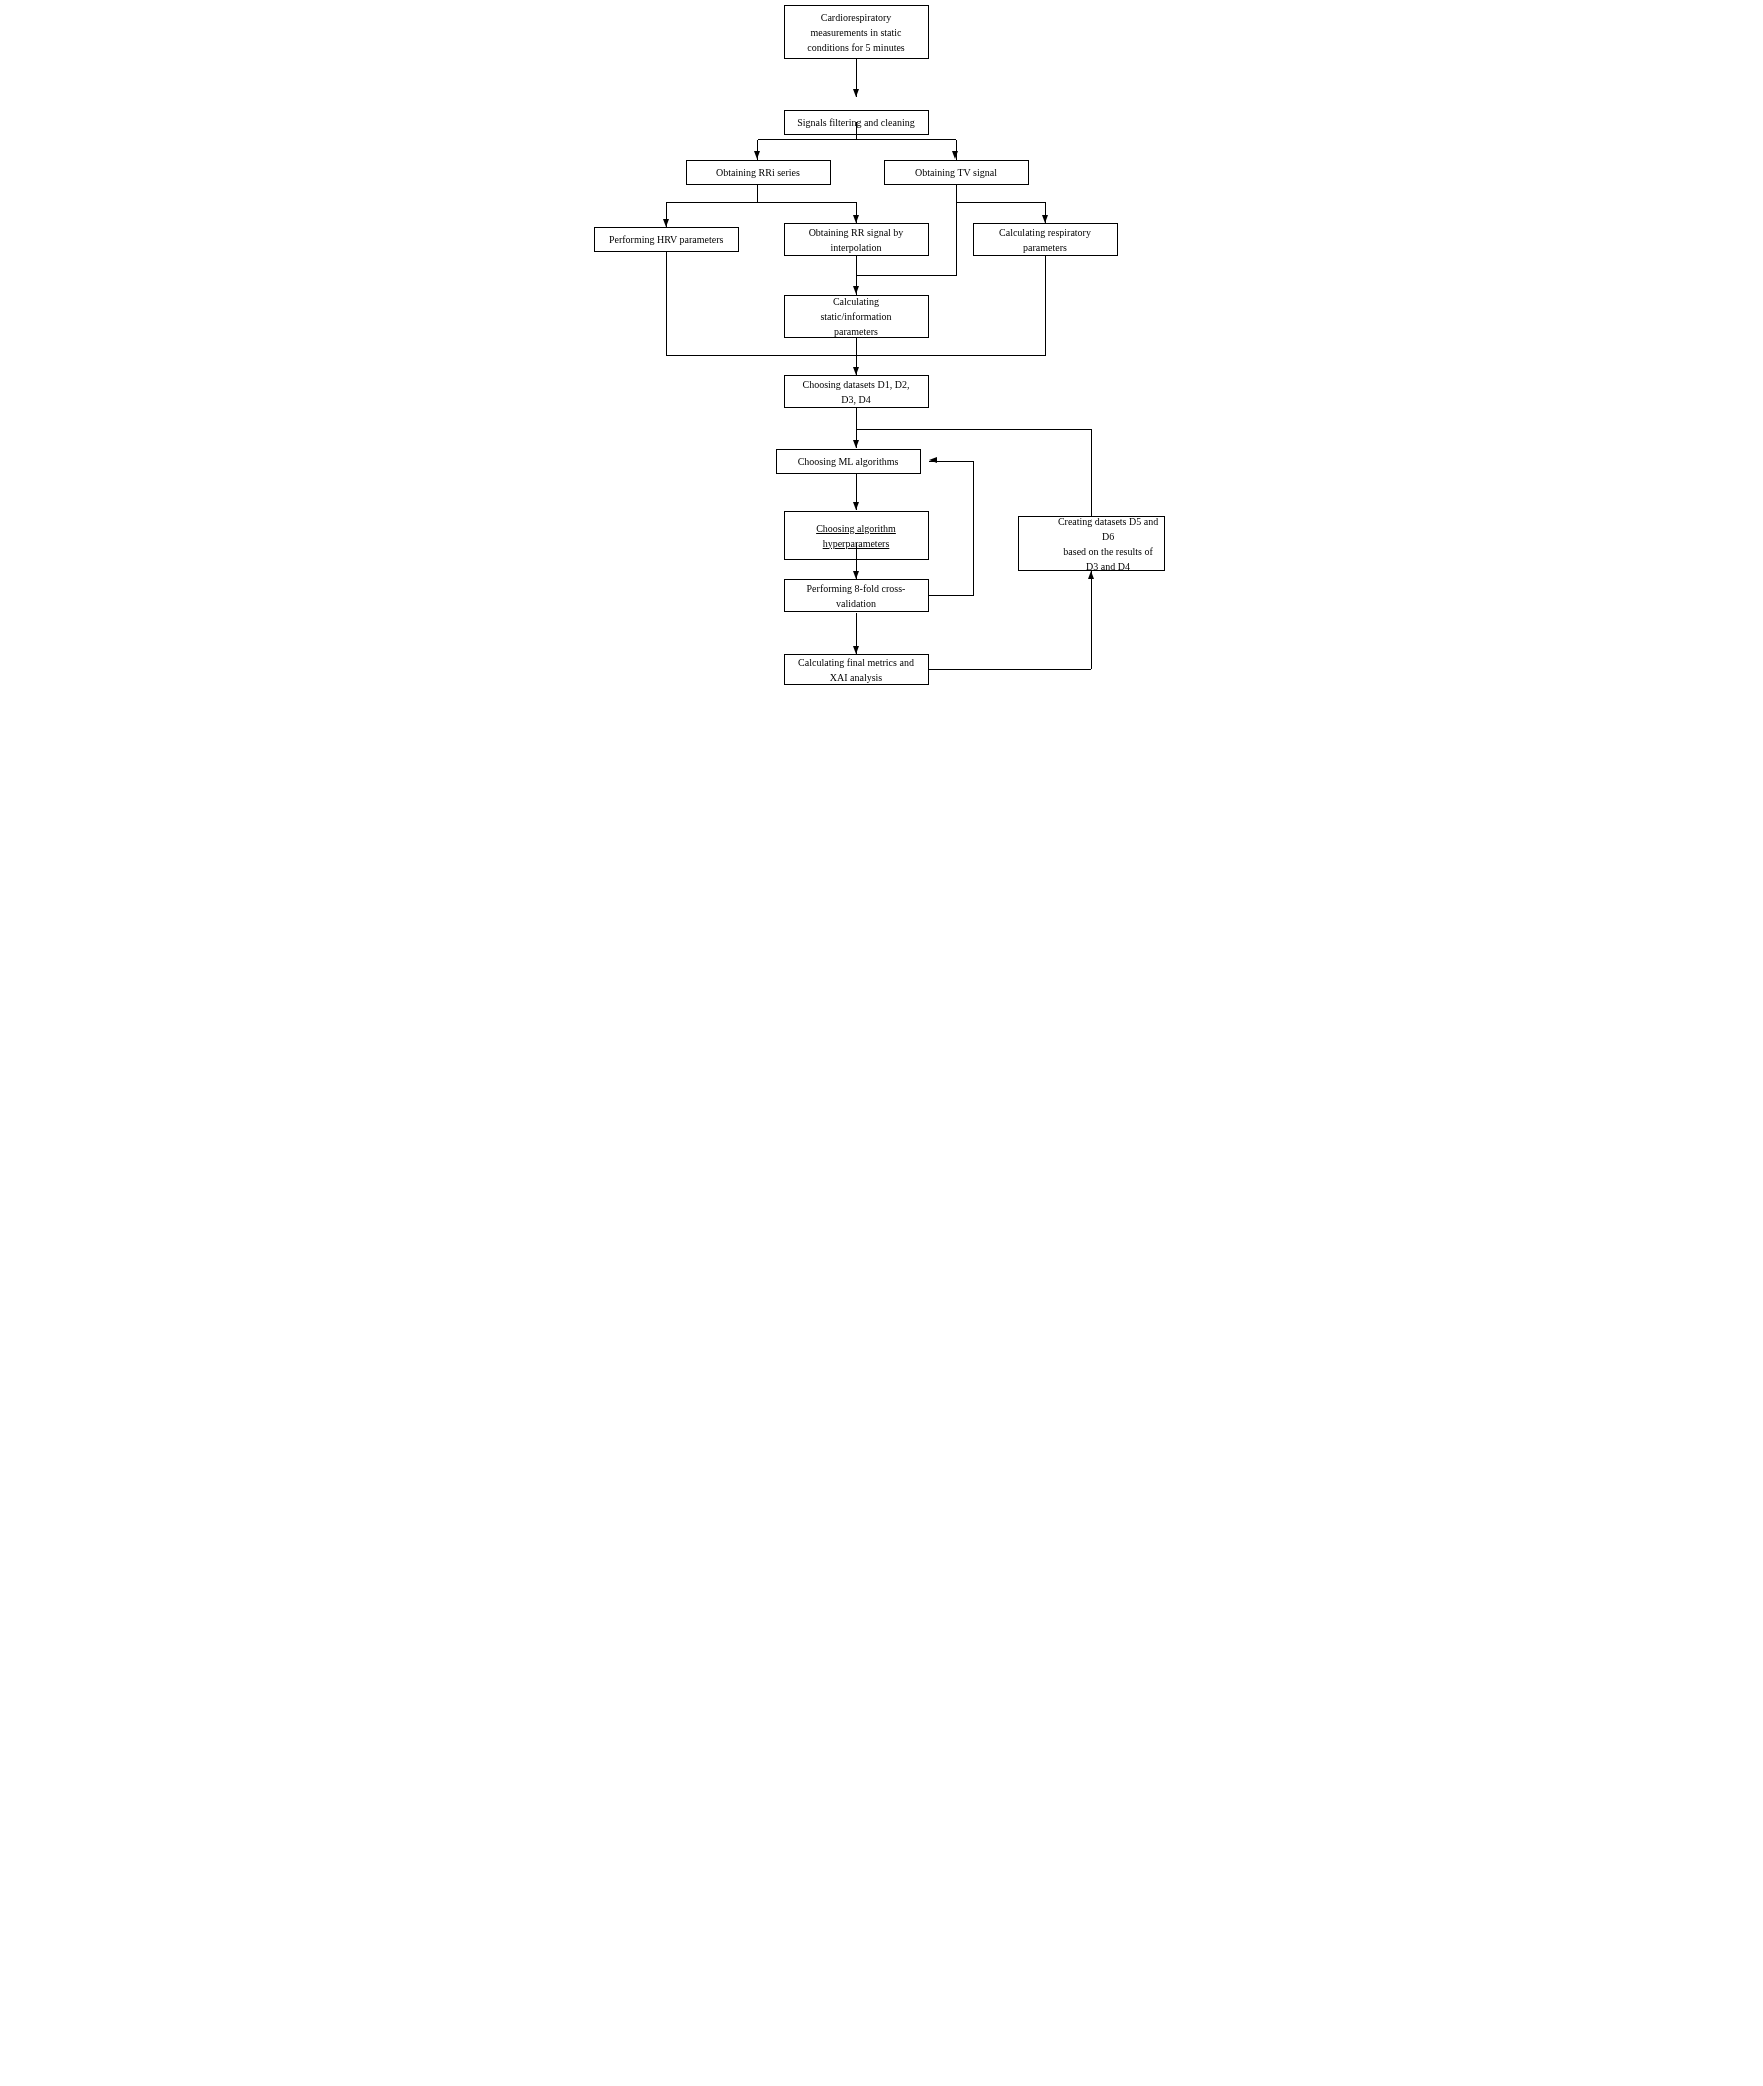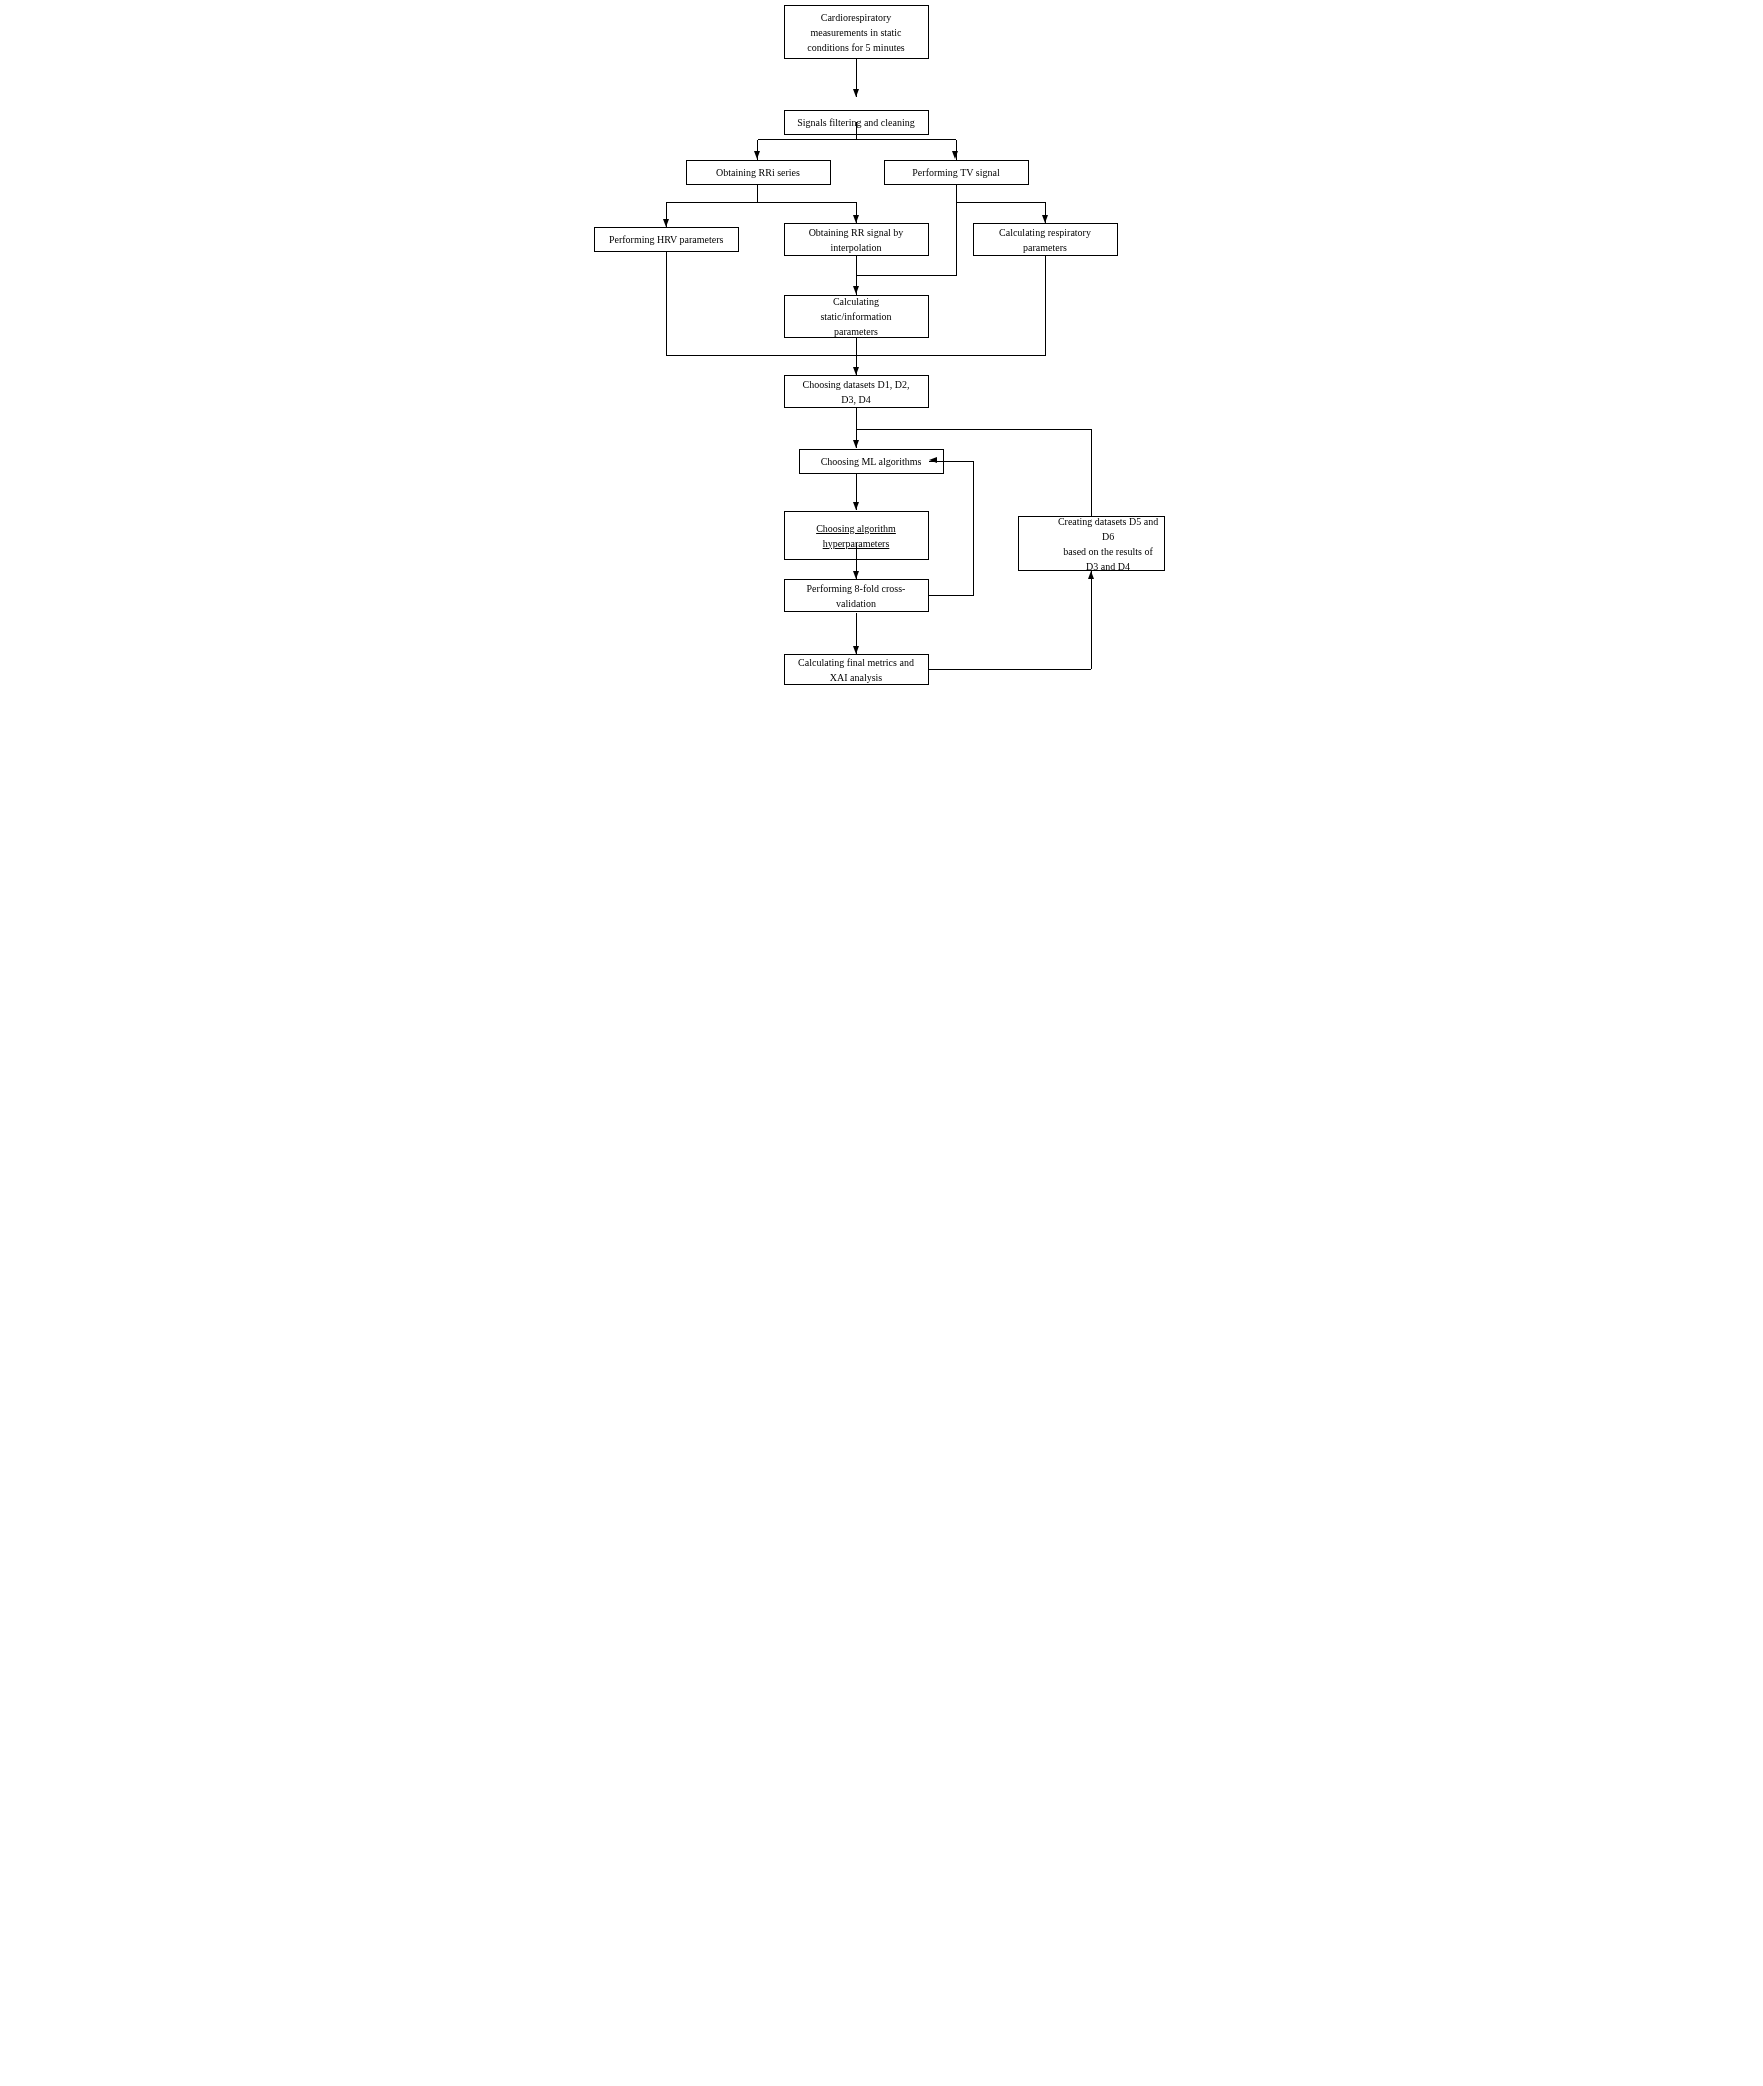--- a/index.html
+++ b/index.html
@@ -58,32 +58,32 @@
 </style>
 </head>
 <body>
 
 <div class="canvas">
     <div class="node" style="left: 196px; top: 5.2px; width: 145px; height: 54px;">Cardiorespiratory
 measurements in static
 conditions for 5 minutes</div>
     <div class="node" style="left: 196px; top: 110px; width: 145px; height: 24.6px;">Signals filtering and cleaning</div>
     <div class="node" style="left: 98px; top: 160px; width: 145px; height: 24.6px;">Obtaining RRi series</div>
-    <div class="node" style="left: 296px; top: 160px; width: 145px; height: 24.6px;">Performing TV signal</div>
+    <div class="node" style="left: 296px; top: 160px; width: 145px; height: 24.6px;">Obtaining TV signal</div>
     <div class="node" style="left: 6.2px; top: 227px; width: 145px; height: 24.6px;">Performing HRV parameters</div>
     <div class="node" style="left: 196px; top: 223px; width: 145px; height: 33px;">Obtaining RR signal by
 interpolation</div>
     <div class="node" style="left: 385px; top: 223px; width: 145px; height: 33px;">Calculating respiratory
 parameters</div>
     <div class="node" style="left: 196px; top: 295px; width: 145px; height: 43px;">Calculating
 static/information
 parameters</div>
     <div class="node" style="left: 196px; top: 375px; width: 145px; height: 33px;">Choosing datasets D1, D2,
 D3, D4</div>
-    <div class="node" style="left: 211px; top: 449px; width: 145px; height: 24.6px;">Choosing ML algorithms</div>
+    <div class="node" style="left: 188px; top: 449px; width: 145px; height: 24.6px;">Choosing ML algorithms</div>
     <div class="node" style="left: 196px; top: 511px; width: 145px; height: 49px; text-decoration: underline;">Choosing algorithm
 hyperparameters</div>
     <div class="node" style="left: 196px; top: 579px; width: 145px; height: 33px;">Performing 8-fold cross-
 validation</div>
     <div class="node" style="left: 196px; top: 654px; width: 145px; height: 31px;">Calculating final metrics and
 XAI analysis</div>
     <div class="node" style="left: 430px; top: 516px; width: 147px; height: 55px; padding-left: 36px;">Creating datasets D5 and D6
 based on the results of
 D3 and D4</div>
     <div class="seg" style="left: 268px; top: 59px; width: 0.9px; height: 38px;"></div>

